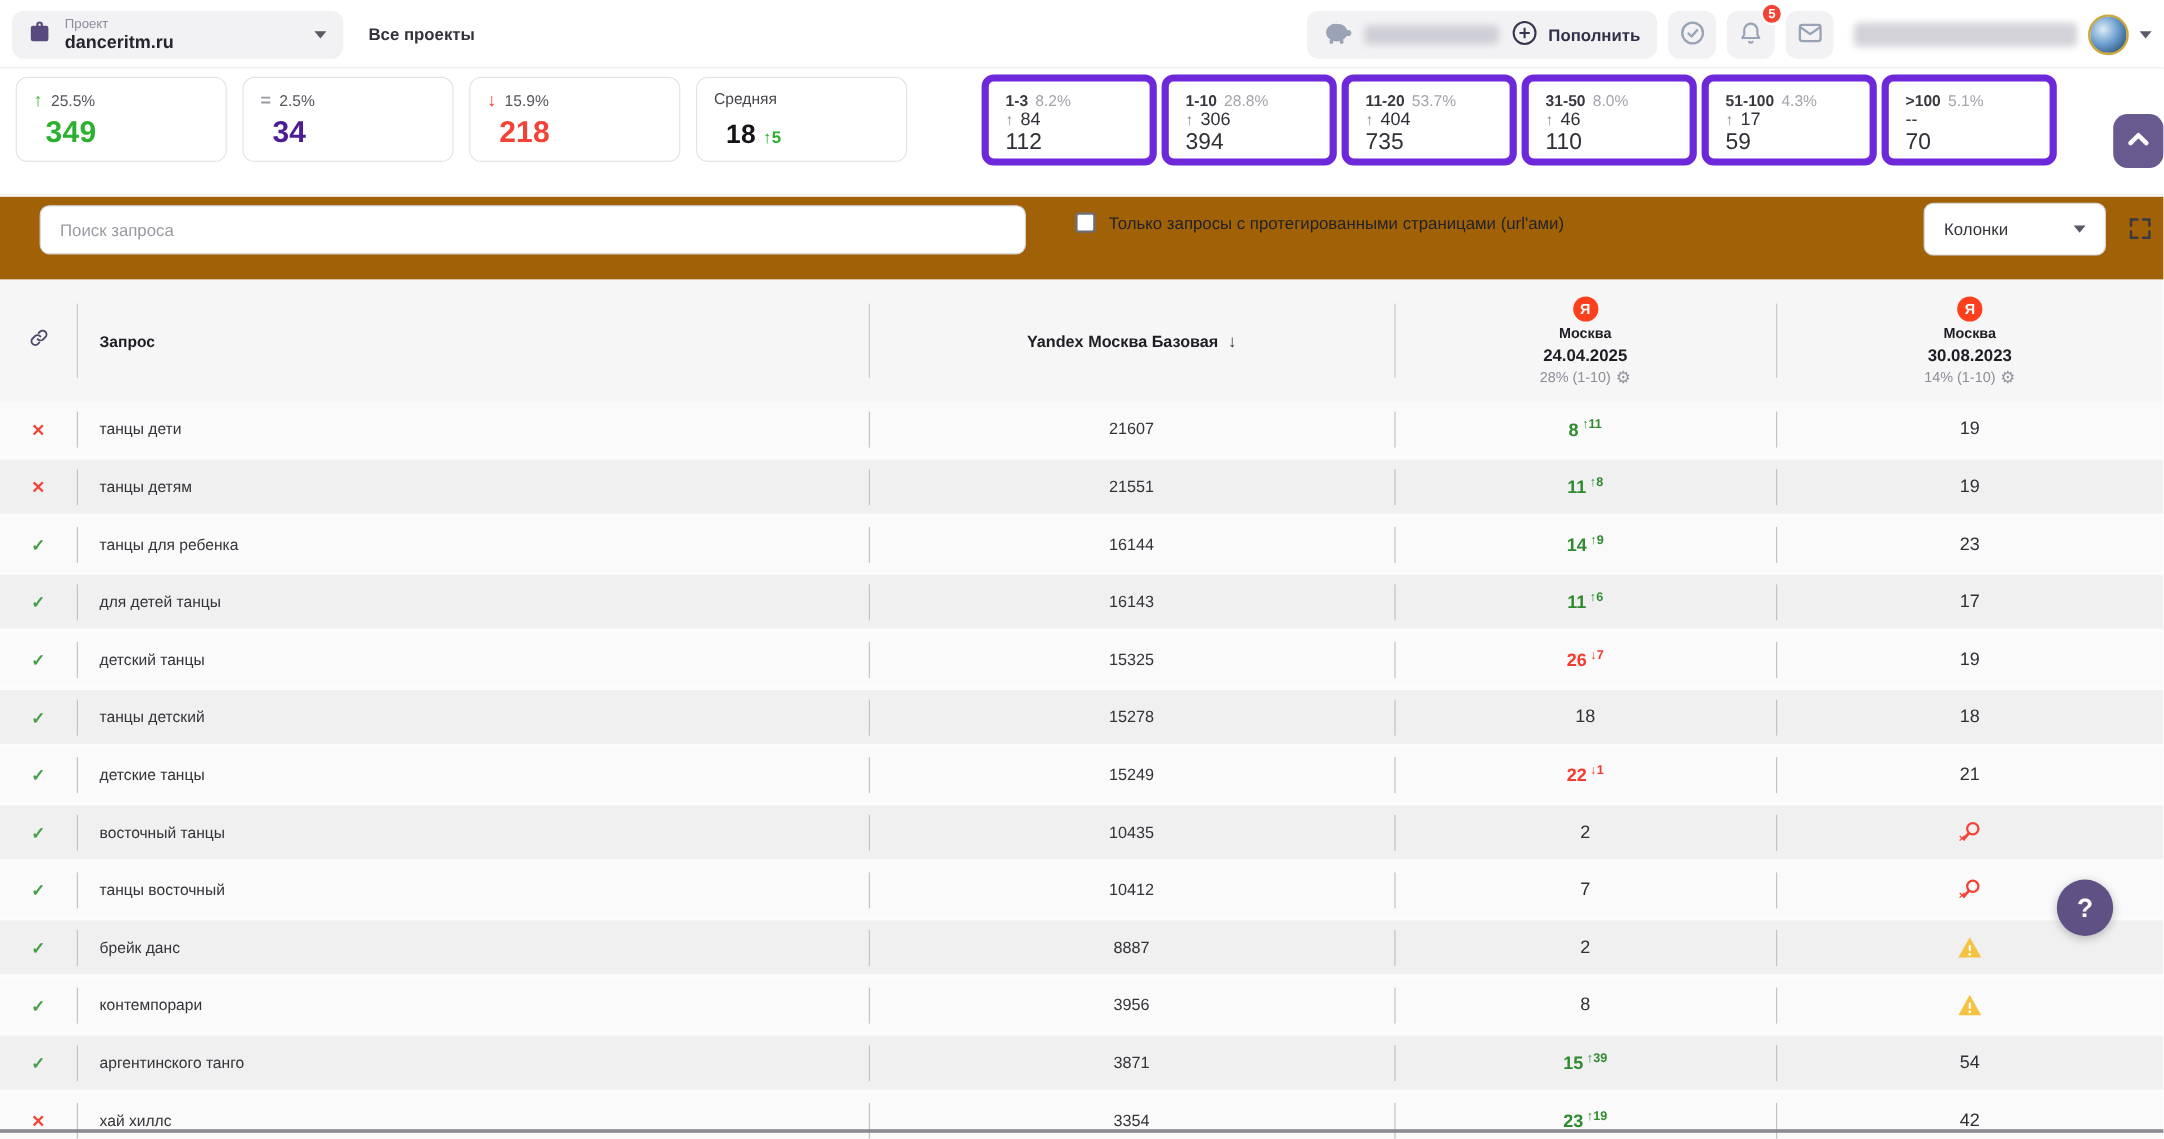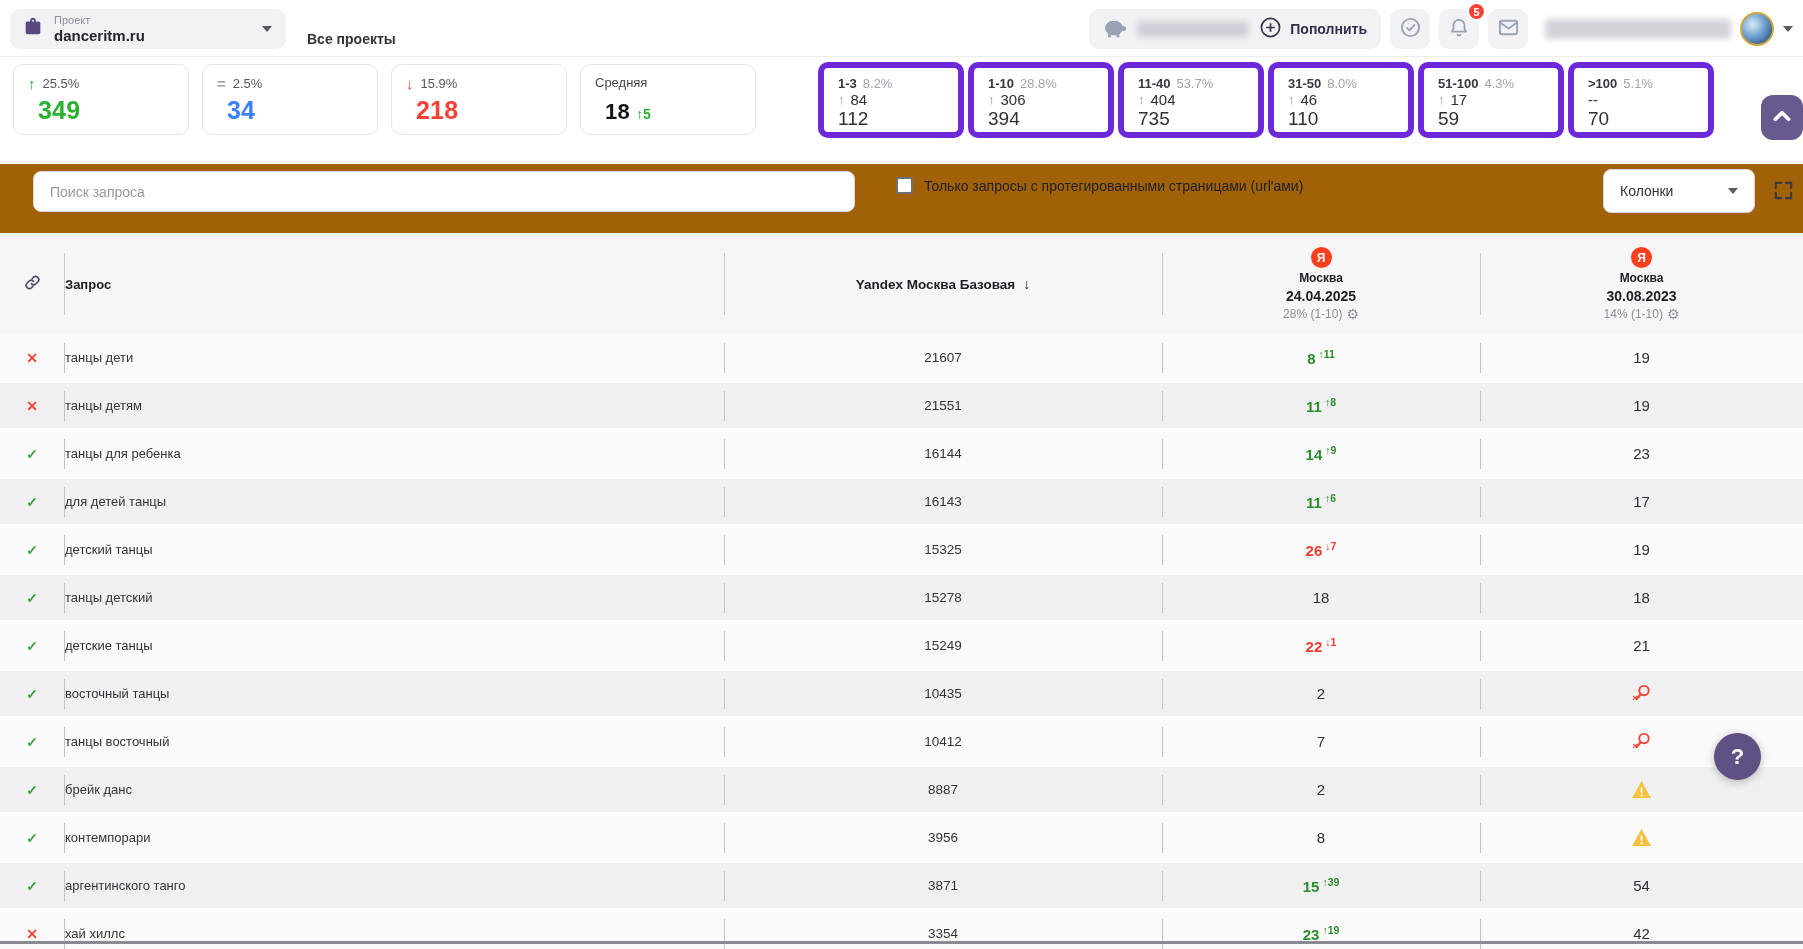--- a/index.html
+++ b/index.html
@@ -6,42 +6,42 @@
   html,body { width:1803px; height:949px; overflow:hidden; }
   body { position:relative; background:#fff; font-family:"Liberation Sans", sans-serif; color:#2b2b33; }
 
   
   .topbar { position:absolute; left:0; top:0; right:0; height:57px; background:#fff; border-bottom:1px solid #ececef; z-index:10; }
   .project-pill { position:absolute; left:10px; top:9px; width:276px; height:40px; background:#f2f2f4; border-radius:10px; display:flex; align-items:center; padding:0 14px 0 12px; gap:10px; cursor:pointer; }
   .ps-text { display:flex; flex-direction:column; line-height:1.15; flex:1; }
   .ps-label { font-size:11px; color:#8d8d9c; }
   .ps-value { font-size:15px; color:#26262e; font-weight:600; }
   .caret { width:0; height:0; border-left:5px solid transparent; border-right:5px solid transparent; border-top:6px solid #5a5a66; }
-  .all-projects { position:absolute; left:307px; top:20px; font-size:14px; font-weight:700; color:#33333d; cursor:pointer;margin-top:11px; }
+  .all-projects { position:absolute; left:307px; top:20px; font-size:14px; font-weight:700; color:#33333d; cursor:pointer; }
   .topbar-right { position:absolute; right:10px; top:9px; height:40px; display:flex; align-items:center; gap:9px; }
   .balance-pill { height:40px; background:#f2f2f4; border-radius:10px; display:flex; align-items:center; gap:10px; padding:0 14px; }
   .blur-bar { background:#c3c3cc; opacity:.75; border-radius:4px; filter:blur(3px); }
   .balance-blur { width:112px; height:16px; }
   .topup-btn { display:flex; align-items:center; gap:8px; background:none; border:none; cursor:pointer; font-family:inherit; }
   .topup-label { font-size:14px; font-weight:700; color:#30304a; }
   .icon-btn { position:relative; width:40px; height:40px; border-radius:10px; background:#f2f2f4; display:flex; align-items:center; justify-content:center; border:none; cursor:pointer; }
   .badge { position:absolute; top:-7px; right:-7px; min-width:19px; height:19px; border-radius:10px; background:#f44336; color:#fff; font-size:11px; font-weight:700; display:flex; align-items:center; justify-content:center; border:2px solid #fff; }
   .user-blur { width:186px; height:20px; margin-left:8px; }
   .avatar { width:34px; height:34px; border-radius:50%; border:2px solid #cda83d; background:radial-gradient(circle at 35% 35%, #dcebf7, #6d9fd0 45%, #2f557e 85%); cursor:pointer; }
 
   
   .stats { position:absolute; left:0; top:57px; right:0; height:106px; background:#fff; border-bottom:1px solid #ececef; }
   .summary-cards { position:absolute; left:13px; top:7px; display:flex; gap:13px; }
   .sum-card { width:176px; height:71px; background:#fff; border:1px solid #e4e4e8; border-radius:10px; padding:10px 14px 9px; display:flex; flex-direction:column; justify-content:space-between; }
   .sum-top { display:flex; align-items:center; gap:7px; font-size:13px; color:#55555e; }
   .tr { font-weight:700; font-size:15px; }
   .tr.up { color:#2bb12f; } .tr.down { color:#f44336; } .tr.flat { color:#9a9aa2; }
   .sum-label { color:#45454e; font-size:13px; }
   .sum-val { font-size:25px; font-weight:700; letter-spacing:.2px;margin-left:10px; }
-  .sum-val.up { color:#2bb12f; } .sum-val.flat { color:#3b82f6; } .sum-val.down { color:#f44336; } .sum-val.dark { color:#141418; font-size:22px; }
+  .sum-val.up { color:#2bb12f; } .sum-val.flat { color:#4c1d95; } .sum-val.down { color:#f44336; } .sum-val.dark { color:#141418; font-size:22px; }
   .sum-delta { color:#2bb12f; font-size:14px; font-weight:700; margin-left:6px; }
 
   .dist-cards { position:absolute; left:818px; top:5px; display:flex; gap:4px; }
   .dist-card { width:146px; height:76px; background:#fff; border:6px solid #6d28d9; border-radius:10px; padding:8px 14px; display:flex; flex-direction:column; justify-content:space-between; }
   .d-top { font-size:13px; display:flex; gap:6px; }
   .d-range { font-weight:700; color:#37373f; }
   .d-pct { color:#a3a3ab; }
   .d-mid { font-size:15px; color:#2f2f37; display:flex; align-items:center; gap:6px; }
   .d-arrow { color:#8f8f99; font-weight:700; font-size:13px; }
   .d-tot { font-size:19px; color:#2f2f37; }
@@ -57,21 +57,21 @@
   .chk-label { font-size:14px; color:#222228; }
   .columns-select { position:absolute; left:1603px; top:5px; width:152px; height:44px; border:1px solid #d6d6db; border-radius:8px; display:flex; align-items:center; justify-content:space-between; padding:0 16px; cursor:pointer; background:#fff; }
   .columns-label { font-size:14px; color:#33333b; }
   .expand-btn { position:absolute; left:1770px; top:15px; width:26px; height:26px; border:none; background:none; cursor:pointer; display:flex; align-items:center; justify-content:center; }
 
   
   .table { position:absolute; left:0; top:233px; right:0; bottom:0; }
   .thead, .trow { display:grid; grid-template-columns:64px 660px 438px 318px 1fr; }
   .thead { height:102px; background:#f6f6f7; }
   .cell { position:relative; display:flex; align-items:center; justify-content:center; }
-  .cell.c2 { justify-content:flex-start; padding-left:1px; }
+  .cell.c2 { justify-content:flex-start; padding-left:19px; }
   .thead .cell:not(.c1)::before { content:""; position:absolute; left:0; top:50%; transform:translateY(-50%); width:1px; height:62px; background:#c9c9ce; }
   .trow .cell:not(.c1)::before { content:""; position:absolute; left:0; top:50%; transform:translateY(-50%); width:1px; height:30px; background:#c2c2c7; }
   .th-query { font-size:13px; font-weight:700; color:#1d1d24; }
   .th-base { font-size:13.5px; font-weight:700; color:#1d1d24; }
   .sort-arrow { font-size:14px; color:#2b2b33; margin-left:8px; font-weight:400; }
   .th-stack { display:flex; flex-direction:column; align-items:center; gap:3px; }
   .ya-badge { width:21px; height:21px; border-radius:50%; background:#fc3f1d; color:#fff; font-size:12px; font-weight:700; display:flex; align-items:center; justify-content:center; }
   .th-region { font-size:12px; font-weight:700; color:#1d1d24; }
   .th-date { font-size:14px; font-weight:700; color:#1d1d24; }
   .th-meta { font-size:12px; color:#8d8d97; display:flex; align-items:center; gap:4px; }
@@ -215,21 +215,21 @@
           <span class="d-pct">28.8%</span>
         </div>
         <div class="d-mid">
           <span class="d-arrow">↑</span>
           <span>306</span>
         </div>
         <div class="d-tot">394</div>
       </div>
       <div class="dist-card">
         <div class="d-top">
-          <span class="d-range">11-40</span>
+          <span class="d-range">11-20</span>
           <span class="d-pct">53.7%</span>
         </div>
         <div class="d-mid">
           <span class="d-arrow">↑</span>
           <span>404</span>
         </div>
         <div class="d-tot">735</div>
       </div>
       <div class="dist-card">
         <div class="d-top">

